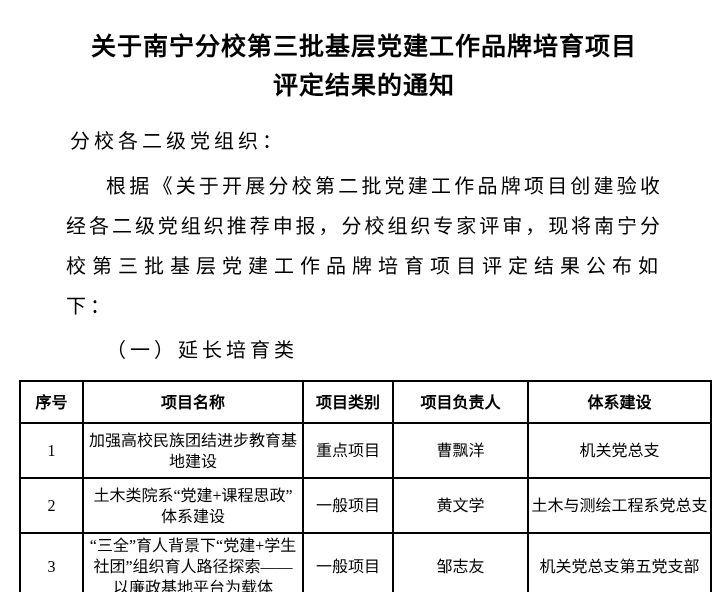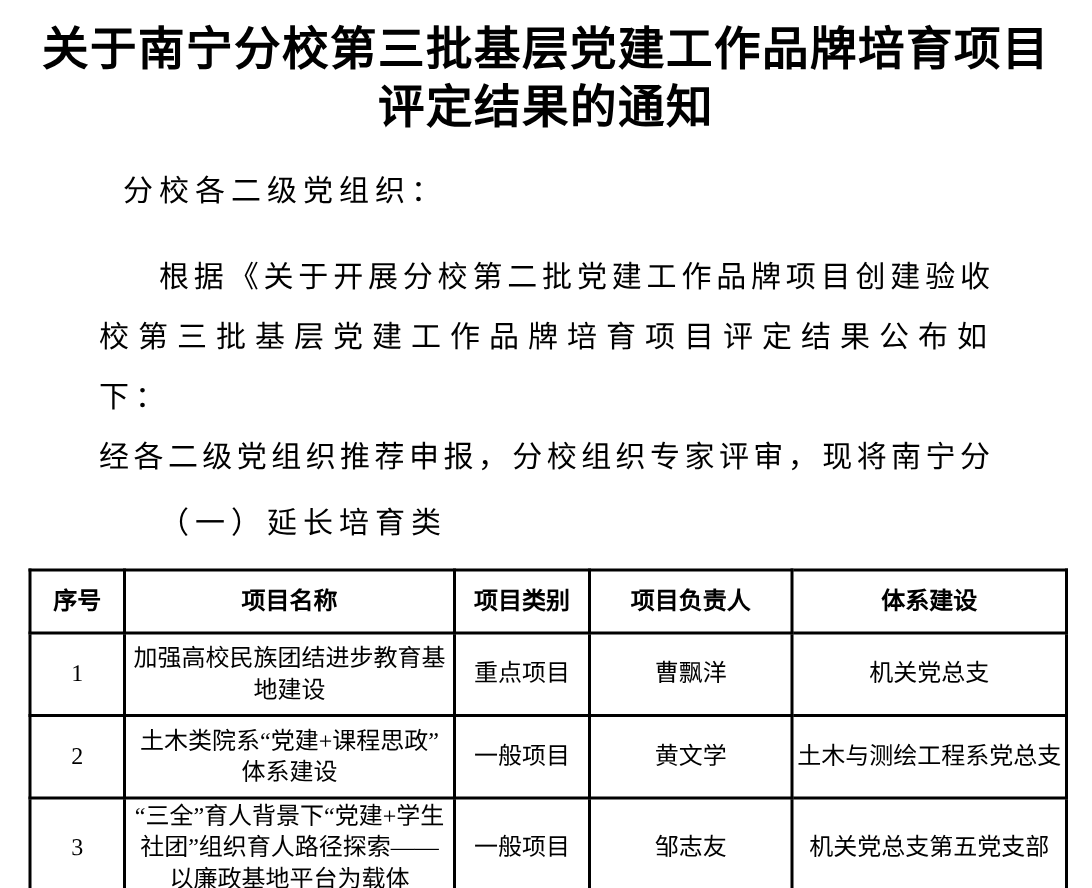--- a/index.html
+++ b/index.html
@@ -11,34 +11,34 @@
     position: relative;
     width: 728px;
     height: 592px;
     background: #ffffff;
     color: #000000;
     font-family: "Liberation Serif", "DejaVu Serif", serif;
     overflow: hidden;
   }
   
   .doc-title {
-    padding-top: 13px;
+    padding-top: 27px;
     text-align: center;
-    font-size: 31px;
+    font-size: 25px;
     font-weight: bold;
     line-height: 39px;
     letter-spacing: 1px;
   }
   
   .doc-body {
     margin: 15px 66px 0 66px;
     font-size: 20px;
   }
   .salutation {
-    margin: 16px;
+    margin: 4px;
     line-height: 42px;
     letter-spacing: 4px;
     white-space: nowrap;
   }
   .para-line {
     line-height: 40px;
     letter-spacing: 2px;
     text-align: justify;
     text-align-last: justify;
   }
@@ -94,22 +94,22 @@
   <div class="doc-title">
     <div>关于南宁分校第三批基层党建工作品牌培育项目</div>
     <div>评定结果的通知</div>
   </div>
 
   <div class="doc-body">
     <p class="salutation">分校各二级党组织：</p>
 
     <div>
       <div class="para-line first">根据《关于开展分校第二批党建工作品牌项目创建验收</div>
+      <div class="para-line">经各二级党组织推荐申报，分校组织专家评审，现将南宁分</div>
       <div class="para-line last">校第三批基层党建工作品牌培育项目评定结果公布如下：</div>
-      <div class="para-line">经各二级党组织推荐申报，分校组织专家评审，现将南宁分</div>
     </div>
 
     <p class="section-heading">（一）延长培育类</p>
   </div>
 
   <table class="results">
     <colgroup>
       <col class="c-no">
       <col class="c-name">
       <col class="c-cat">

